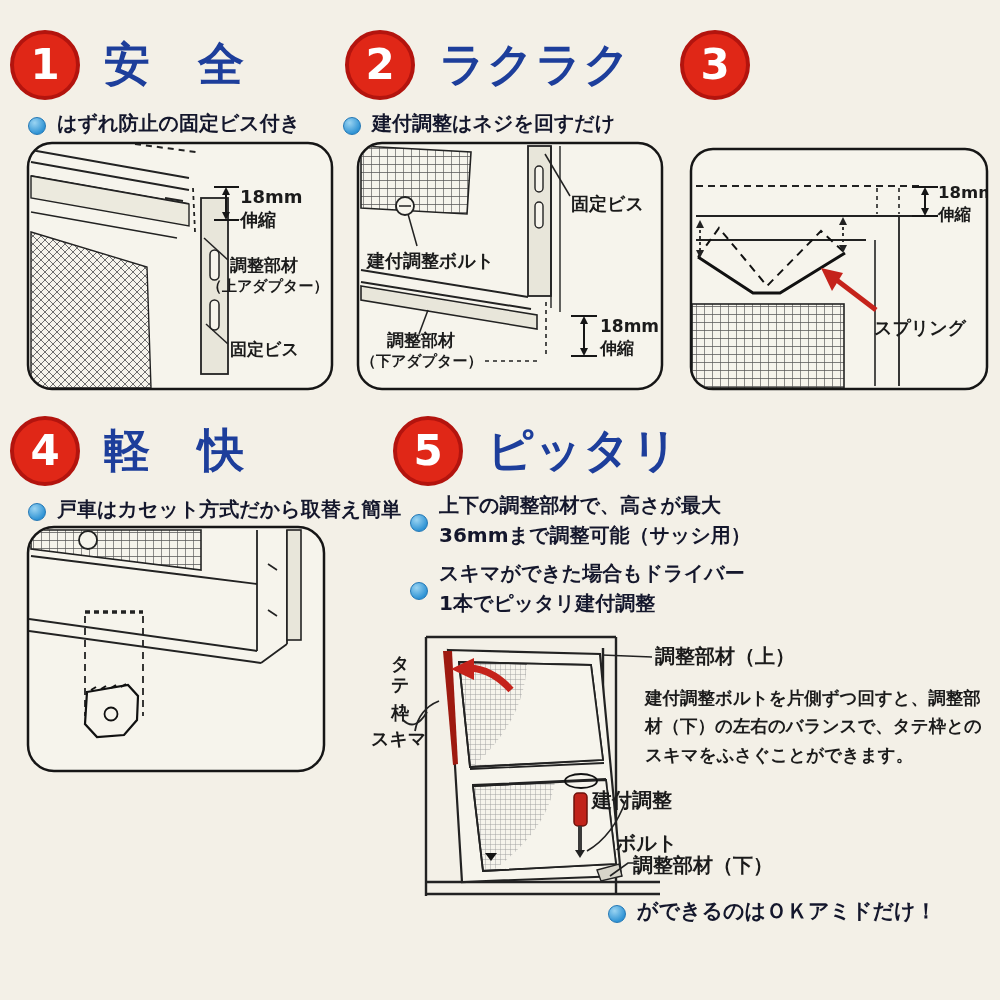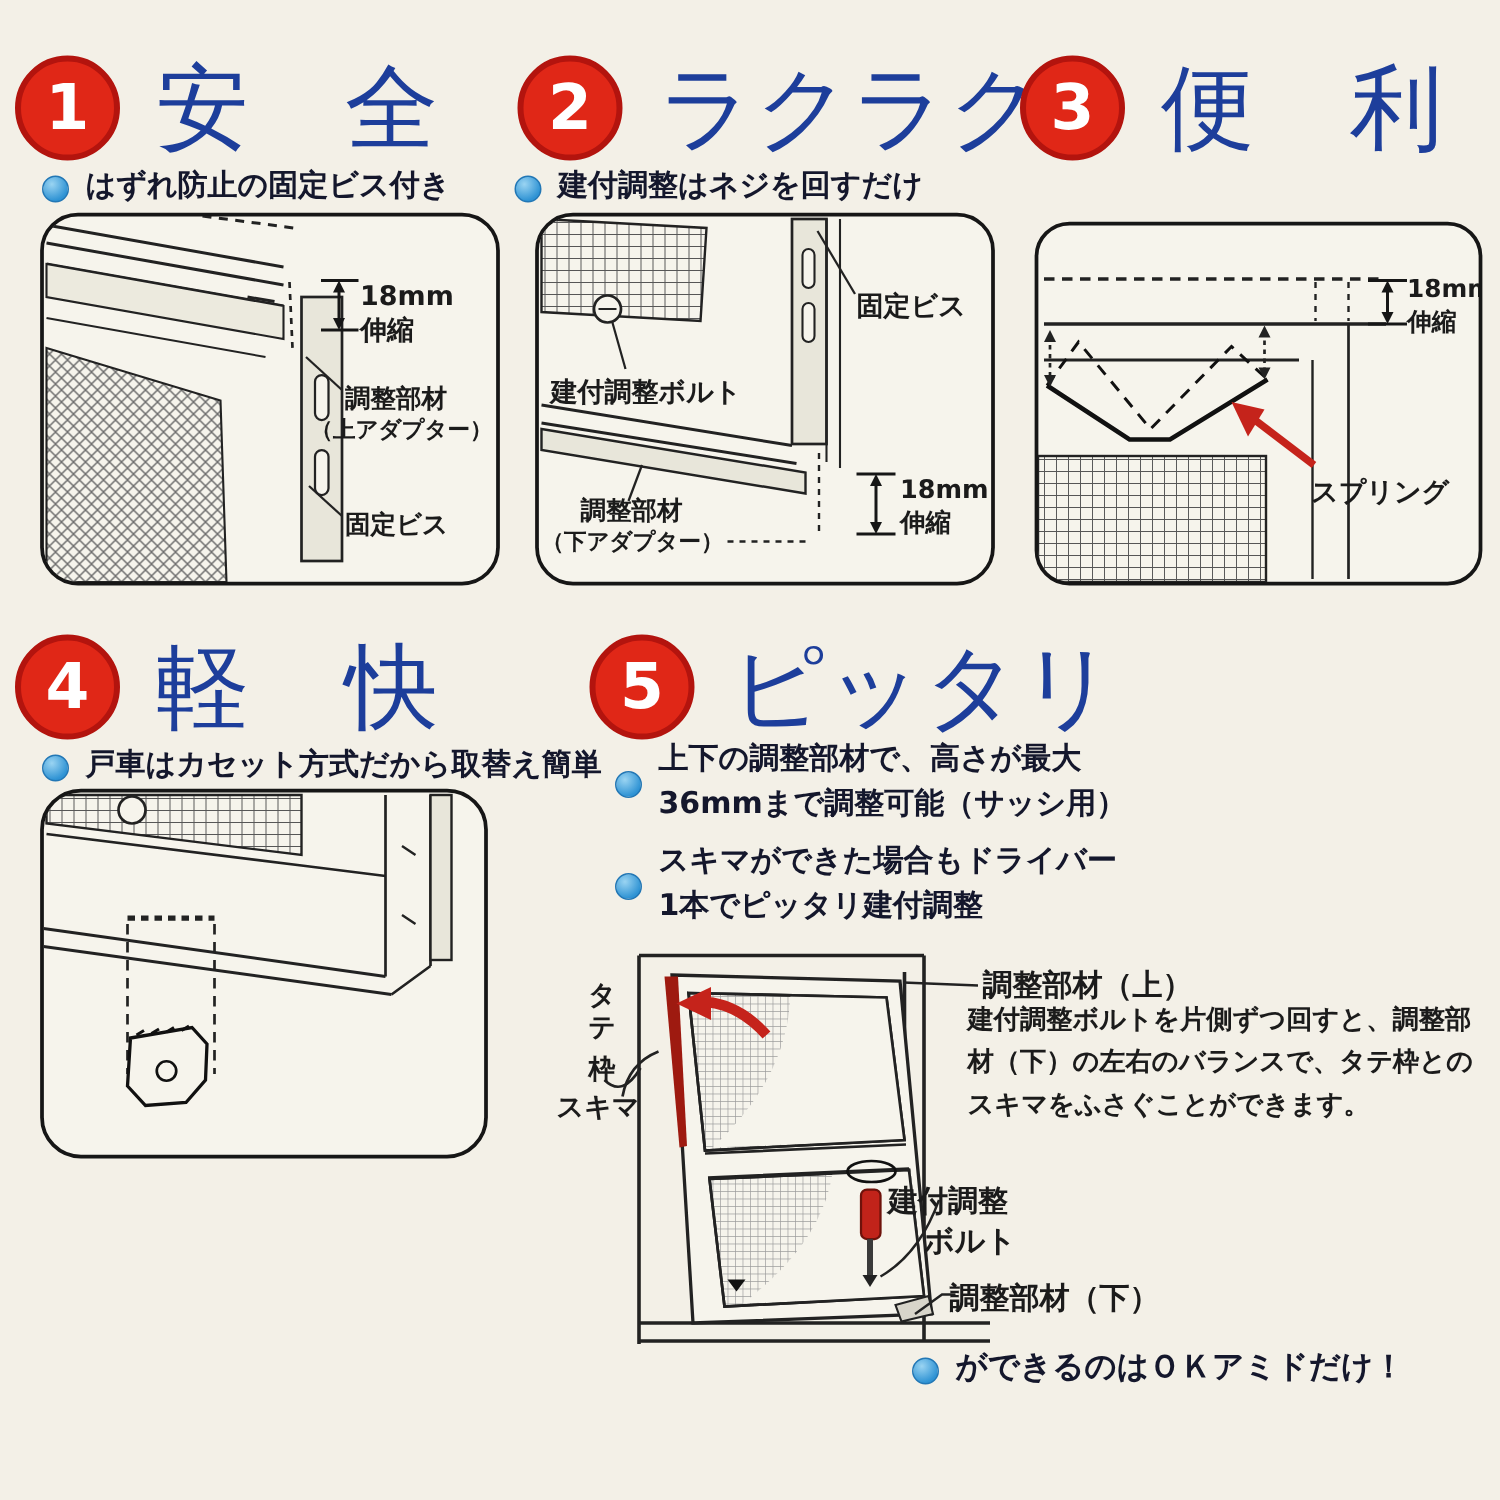--- a/index.html
+++ b/index.html
@@ -1,31 +1,31 @@
 <!DOCTYPE html>
 <html><head>
 <meta charset="utf-8">
 <style>
   html,body{margin:0;padding:0;background:#fff;}
   .canvas{position:relative;width:1000px;height:1000px;background:#f3f0e7;overflow:hidden;
           font-family:"DejaVu Sans",sans-serif;color:#1b1b1b;}
   .sec-head{position:absolute;display:flex;align-items:center;gap:24px;}
   .badge{width:62px;height:62px;border-radius:50%;background:#e02717;border:4px solid #b3140e;
          color:#fff;font-weight:bold;font-size:42px;display:flex;align-items:center;justify-content:center;line-height:1;}
-  .sec-title{font-size:62px;font-weight:normal;color:#1d3e9b;letter-spacing:1px;white-space:nowrap;}
+  .sec-title{font-size:46px;font-weight:bold;color:#1d3e9b;letter-spacing:1px;white-space:nowrap;}
   .bullet{position:absolute;display:flex;gap:11px;align-items:center;}
   .dot{width:16px;height:16px;border-radius:50%;flex:none;margin-top:5px;
        background:radial-gradient(circle at 35% 30%,#9ad4f2,#2f93d4 72%);border:1px solid #2277b5;}
   .bullet-text{font-size:20px;font-weight:bold;color:#14172c;line-height:1.5;white-space:nowrap;}
   .bullet-text .ln{display:block;}
   .diag{position:absolute;}
   .lbl{position:absolute;font-size:20px;font-weight:600;color:#1b1b1b;white-space:nowrap;line-height:1.35;}
   .lbl.vert{writing-mode:vertical-rl;letter-spacing:3px;font-size:18px;}
   .note{position:absolute;width:344px;font-size:17.5px;font-weight:600;line-height:1.62;color:#1b1b1b;}
-  .indent2{display:block;padding-left:24px;}
+  .indent2{display:block;padding-left:24px;margin-top:16px;}
   svg text{font-family:"DejaVu Sans",sans-serif;font-weight:600;fill:#1b1b1b;}
 </style>
 </head>
 <body>
 
 <div class="canvas">
 
   <svg width="0" height="0" style="position:absolute">
     <defs>
       <pattern id="p-diag" width="8" height="8" patternUnits="userSpaceOnUse">
@@ -123,21 +123,20 @@
       <path d="M229,181 L229,211" stroke="#161616" stroke-width="2"></path>
       <polygon points="229,176 225,184 233,184" fill="#161616"></polygon>
       <polygon points="229,216 225,208 233,208" fill="#161616"></polygon>
       <text x="245" y="192" font-size="17">18mm</text>
       <text x="245" y="214" font-size="17">伸縮</text>
     </g>
   </svg>
 
   <div class="sec-head" style="left:680px;top:30px">
     <div class="badge">3</div>
-    <div class="sec-title">便　利</div>
   </div>
   <svg class="diag" style="left:688px;top:146px" width="302" height="246" viewBox="0 0 302 246">
     <rect x="3" y="3" width="296" height="240" rx="22" fill="#f6f4ec" stroke="#161616" stroke-width="2.5"></rect>
     <clipPath id="clip3">
         <rect x="4" y="4" width="294" height="238" rx="21"></rect>
       </clipPath>
     <g clip-path="url(#clip3)">
       <rect x="4" y="158" width="152" height="84" fill="url(#p-grid)" stroke="#222" stroke-width="1.6"></rect>
       <path d="M8,40 L236,40" stroke="#222" stroke-width="2.2" stroke-dasharray="7,5"></path>
       <path d="M8,70 L236,70" stroke="#222" stroke-width="2.2"></path>
@@ -252,21 +251,21 @@
     <path d="M227,31 L277,33" stroke="#222" stroke-width="1.6" fill="none"></path>
     <path d="M251,176 Q238,212 212,227" stroke="#222" stroke-width="1.6" fill="none"></path>
     <path d="M262,239 L253,239 L235,252" stroke="#222" stroke-width="1.6" fill="none"></path>
     <path d="M40,107 Q44,85 64,77" stroke="#222" stroke-width="1.8" fill="none"></path>
     <path d="M28,96 Q40,108 52,88" stroke="#222" stroke-width="1.8" fill="none"></path>
   </svg>
 
   <div class="lbl vert" style="left:388px;top:642px">タテ枠</div>
   <div class="lbl" style="left:371px;top:727px;font-size:18px">スキマ</div>
   <div class="lbl" style="left:655px;top:643px">調整部材（上）</div>
-  <div class="note" style="left:645px;top:666px">建付調整ボルトを片側ずつ回すと、調整部材（下）の左右のバランスで、タテ枠とのスキマをふさぐことができます。</div>
+  <div class="note" style="left:645px;top:684px">建付調整ボルトを片側ずつ回すと、調整部材（下）の左右のバランスで、タテ枠とのスキマをふさぐことができます。</div>
   <div class="lbl" style="left:592px;top:787px">
     <span>建付調整</span>
     <span class="indent2">ボルト</span>
   </div>
   <div class="lbl" style="left:633px;top:852px">調整部材（下）</div>
 
   <div class="bullet" style="left:608px;top:896px">
     <div class="dot"></div>
     <div class="bullet-text" style="font-size:21px">
       <span class="ln">ができるのはＯＫアミドだけ！</span>

